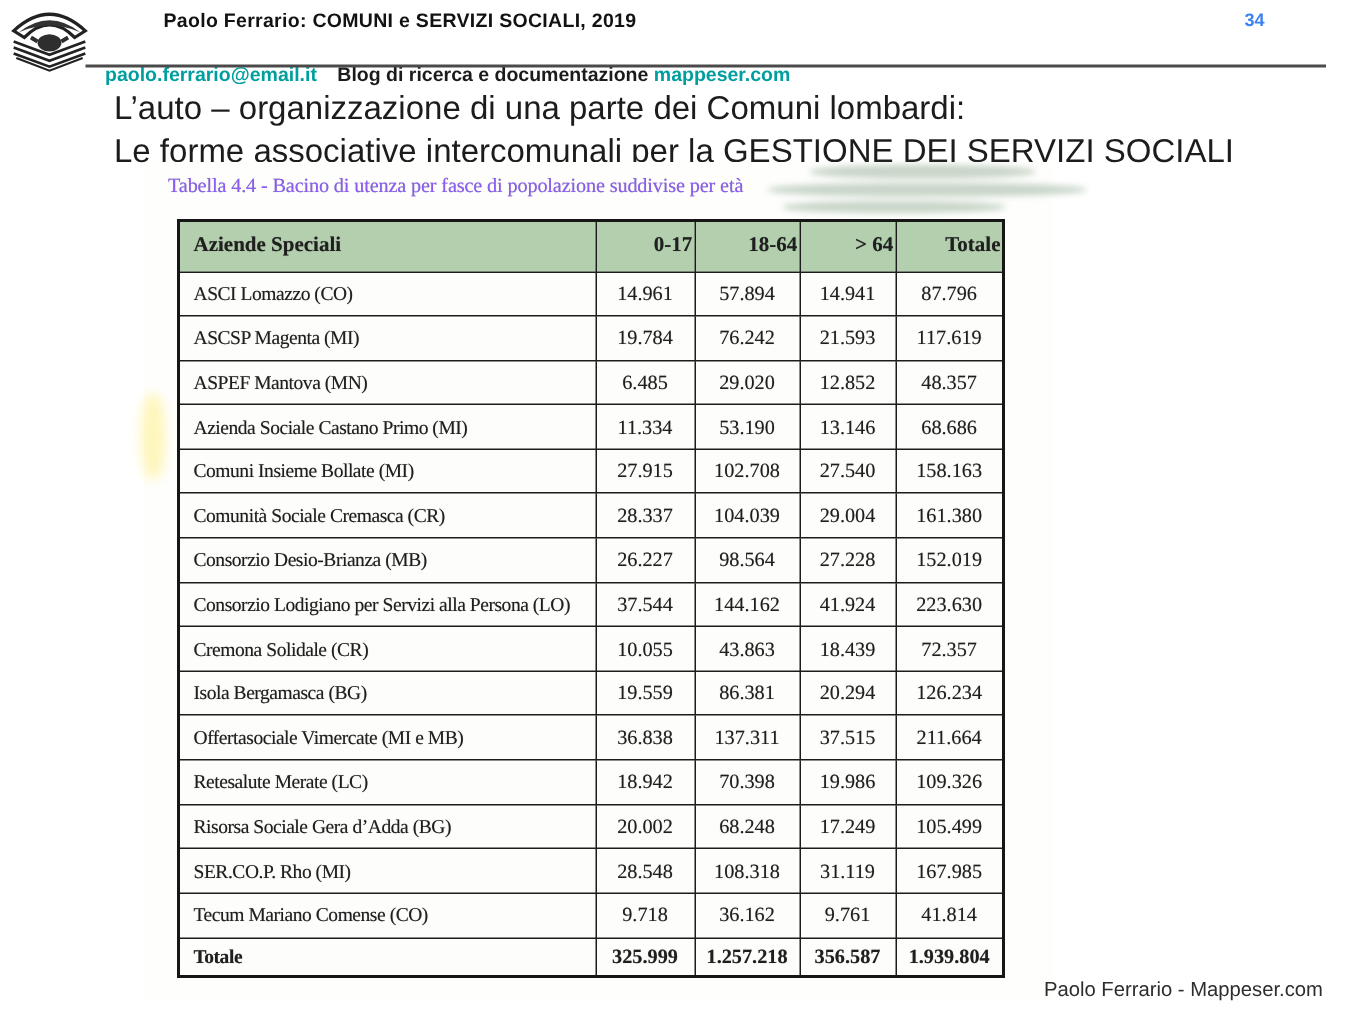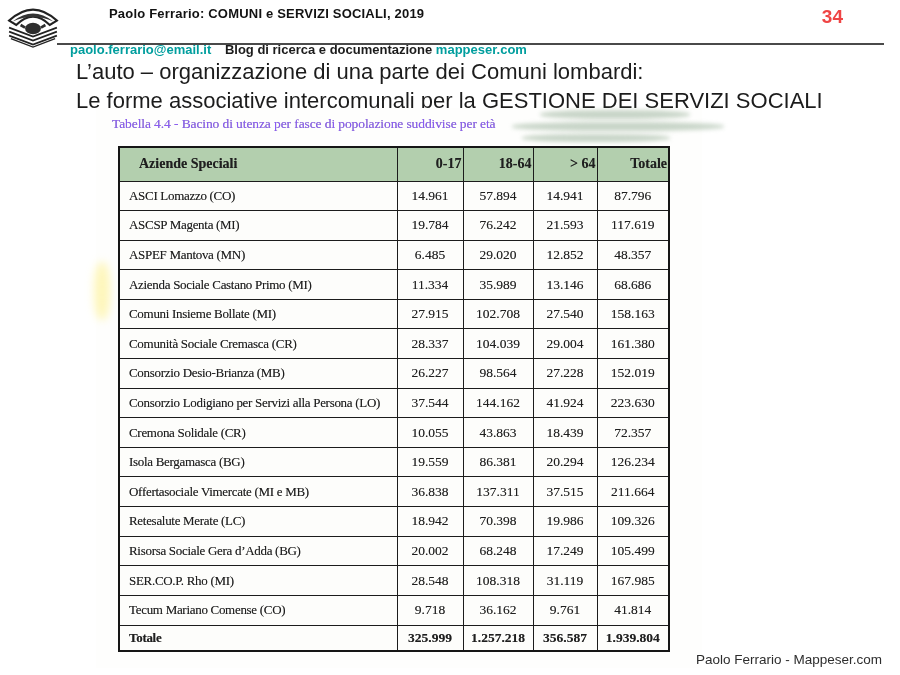--- a/index.html
+++ b/index.html
@@ -8,41 +8,41 @@
     font-family:"Liberation Sans",sans-serif;overflow:hidden;color:#1b1b1b;
   }
   
   .top-header{position:absolute;left:0;top:0;width:900px;height:46px;}
   .logo{position:absolute;left:6px;top:2px;width:54px;height:46px;}
   .hdr-text{position:absolute;left:70px;top:6px;}
   .hdr-line1{font-size:13px;font-weight:bold;color:#121212;letter-spacing:.2px;white-space:nowrap;padding-left:39px;}
   .hdr-line2{font-size:13px;font-weight:bold;margin-top:21px;white-space:nowrap;}
   .teal{color:#009e9e;}
   .hdr-line2 .gap{display:inline-block;width:10px;}
-  .page-num{position:absolute;right:57px;top:6px;font-size:19px;font-weight:bold;color:#ef4444;}
+  .page-num{position:absolute;right:57px;top:6px;font-size:12px;font-weight:bold;color:#3b82f6;}
   .hdr-rule{position:absolute;left:57px;top:43px;width:827px;height:2px;background:#4a4a4a;}
   
   .slide-title{position:absolute;left:76px;top:57px;font-size:22px;line-height:29px;color:#1c1c1c;}
   
   .scan-page{position:absolute;left:96px;top:108px;width:606px;height:560px;background:#fefefd;}
   .tbl-caption{
     position:absolute;left:112px;top:116px;font-family:"Liberation Serif",serif;
     font-size:13.5px;color:#8b5cf6;letter-spacing:-.1px;
     text-shadow:0 0 .5px rgba(40,40,40,.45);white-space:nowrap;
   }
   table.dtable{
     position:absolute;left:118px;top:146px;width:550px;height:506px;
     border-collapse:collapse;table-layout:fixed;background:#fdfdfb;
     font-family:"Liberation Serif",serif;color:#1f1f1f;
     border:2px solid #161616;text-shadow:0 0 .5px rgba(40,40,40,.5);
   }
   .dtable th,.dtable td{border:1px solid #1c1c1c;overflow:hidden;}
   .dtable thead tr{height:34px;}
   .dtable thead th{background:#b3cfae;font-size:14px;font-weight:bold;text-align:right;}
-  .dtable thead th.c-name{text-align:left;padding-left:19px;}
+  .dtable thead th.c-name{text-align:left;padding-left:9px;}
   .dtable td{font-size:13.5px;text-align:center;}
   .dtable td.c-name{
     text-align:left;padding-left:9px;font-size:13px;letter-spacing:-.3px;white-space:nowrap;
   }
   .dtable tr.total{height:26px;}
   .dtable tr.total td{font-weight:bold;}
   
   .footer-credit{position:absolute;right:18px;top:652px;font-size:13.5px;color:#2d2d2d;white-space:nowrap;}
   
   .art{position:absolute;pointer-events:none;border-radius:45%;}
@@ -139,21 +139,21 @@
       <tr>
         <td class="c-name">ASPEF Mantova (MN)</td>
         <td class="c-num">6.485</td>
         <td class="c-num">29.020</td>
         <td class="c-num">12.852</td>
         <td class="c-num">48.357</td>
       </tr>
       <tr>
         <td class="c-name">Azienda Sociale Castano Primo (MI)</td>
         <td class="c-num">11.334</td>
-        <td class="c-num">35.989</td>
+        <td class="c-num">53.190</td>
         <td class="c-num">13.146</td>
         <td class="c-num">68.686</td>
       </tr>
       <tr>
         <td class="c-name">Comuni Insieme Bollate (MI)</td>
         <td class="c-num">27.915</td>
         <td class="c-num">102.708</td>
         <td class="c-num">27.540</td>
         <td class="c-num">158.163</td>
       </tr>

